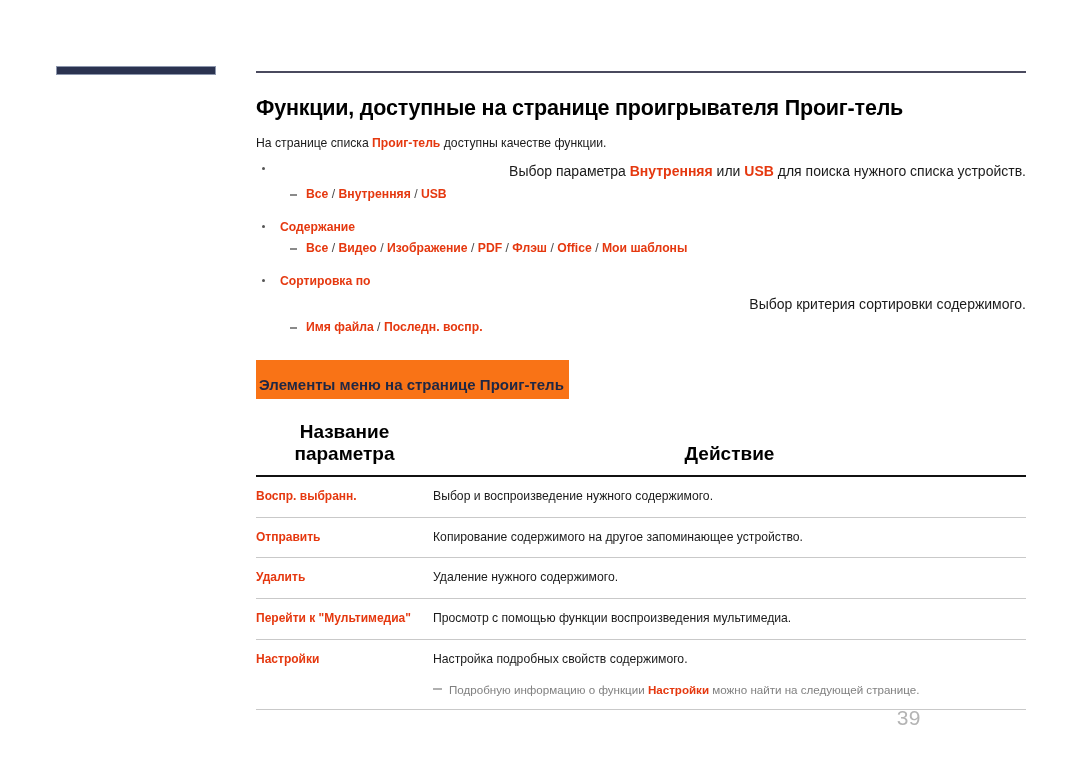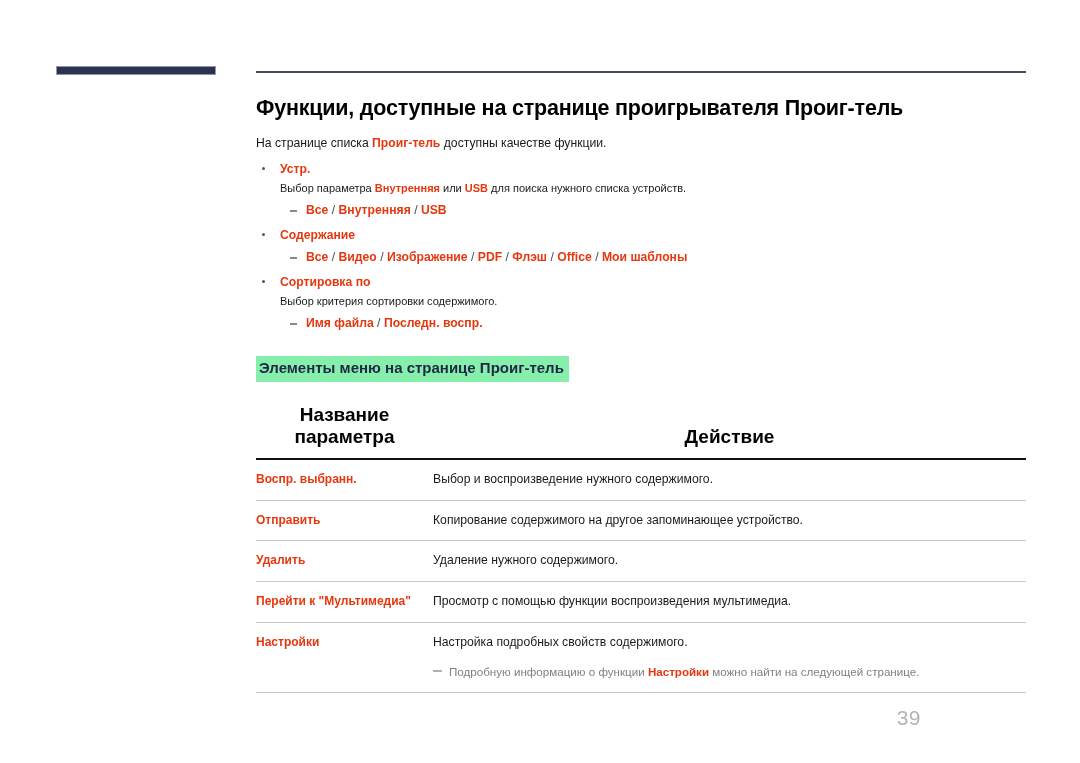--- a/index.html
+++ b/index.html
@@ -75,44 +75,45 @@
 
   
   ul.blist {
     list-style: none;
     margin: 8px 0 0 0;
     padding: 0;
   }
   ul.blist > li {
     position: relative;
     padding-left: 24px;
-    margin-top: 8px;
+    margin-top: 16px;
   }
   ul.blist > li:first-child { margin-top: 5px; }
 
   .bullet-dot {
     position: absolute;
     left: 6px;
     top: 6px;
     width: 3px;
     height: 3px;
     background: #555555;
     border-radius: 50%;
   }
   .item-title {
     font-size: 12.2px;
     font-weight: bold;
     color: #e5380f;
     line-height: 1.35;
   }
   .item-desc {
-    font-size: 11px;
+    font-size: 14px;
     color: #1a1a1a;
     line-height: 1.45;
     margin-top: 4px;
+    text-align: right;
   }
   .sub-row {
     position: relative;
     padding-left: 26px;
     margin-top: 5px;
     font-size: 12.2px;
     font-weight: bold;
     color: #e5380f;
     line-height: 1.4;
   }
@@ -128,25 +129,25 @@
     color: #4a4a4a;
     font-weight: normal;
   }
 
   
   .hl-heading-wrap {
     margin-top: 24px;
   }
   .hl-heading {
     display: inline-block;
-    background: #86efac;
+    background: #f97316;
     color: #1f2744;
     font-size: 15px;
     font-weight: bold;
-    padding: 3px 5px 4px 3px;
+    padding: 16px 5px 4px 3px;
     line-height: 1.25;
   }
 
   
   table.menu-table {
     margin-top: 22px;
     border-collapse: collapse;
     width: 770px;
     table-layout: fixed;
   }
@@ -228,21 +229,20 @@
     <h1 class="doc-title">Функции, доступные на странице проигрывателя Проиг-тель</h1>
 
     <p class="intro">
       <span>На странице списка </span><span class="orange">Проиг-тель</span><span> доступны качестве функции.</span>
     </p>
 
     <ul class="blist">
 
       <li>
         <span class="bullet-dot"></span>
-        <div class="item-title">Устр.</div>
         <div class="item-desc">
           <span>Выбор параметра </span><span class="orange">Внутренняя</span><span> или </span><span class="orange">USB</span><span> для поиска нужного списка устройств.</span>
         </div>
         <div class="sub-row">
           <span class="sub-dash"></span>
           <span>Все</span><span class="sep-slash"> / </span><span>Внутренняя</span><span class="sep-slash"> / </span><span>USB</span>
         </div>
       </li>
 
       <li>

